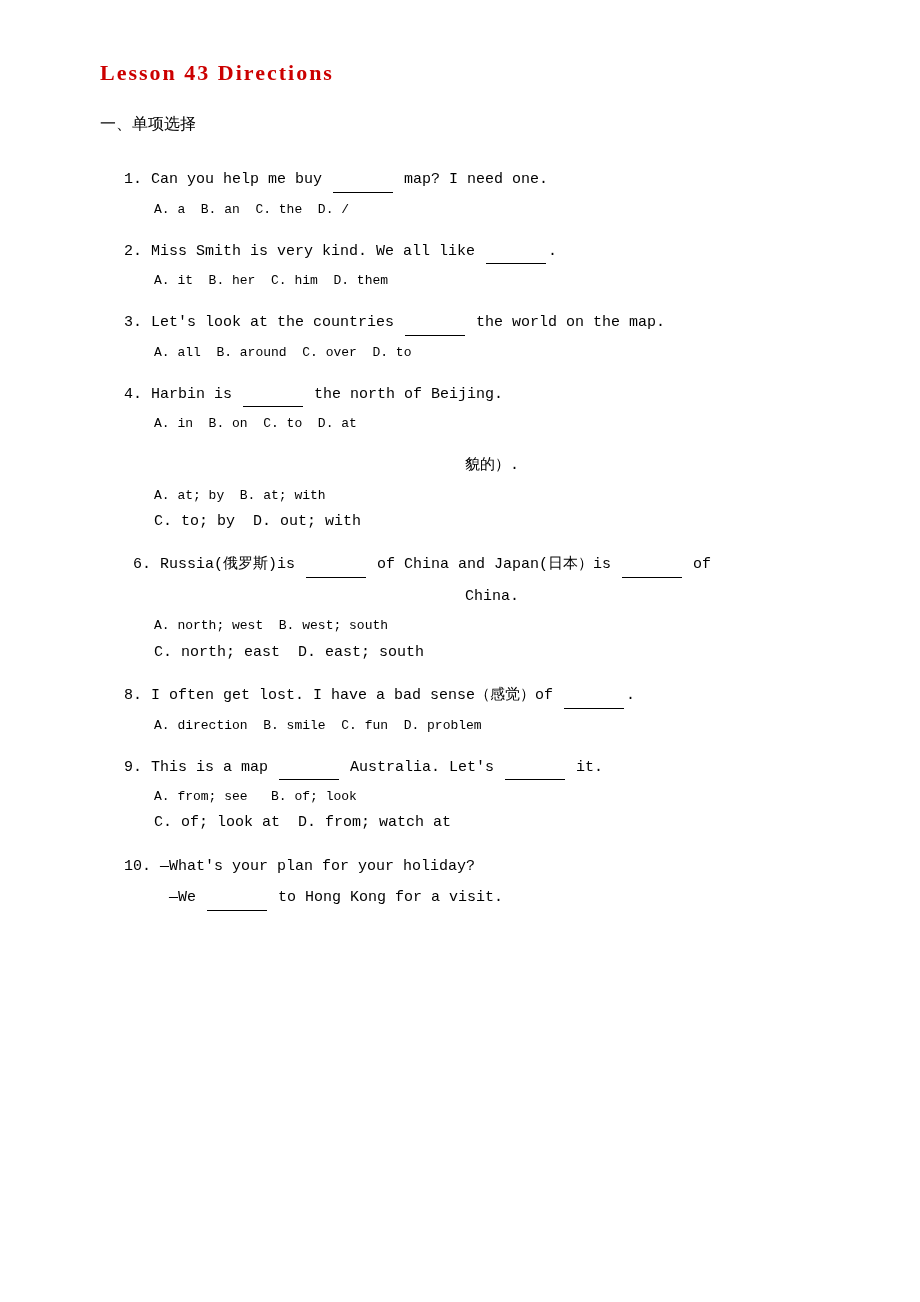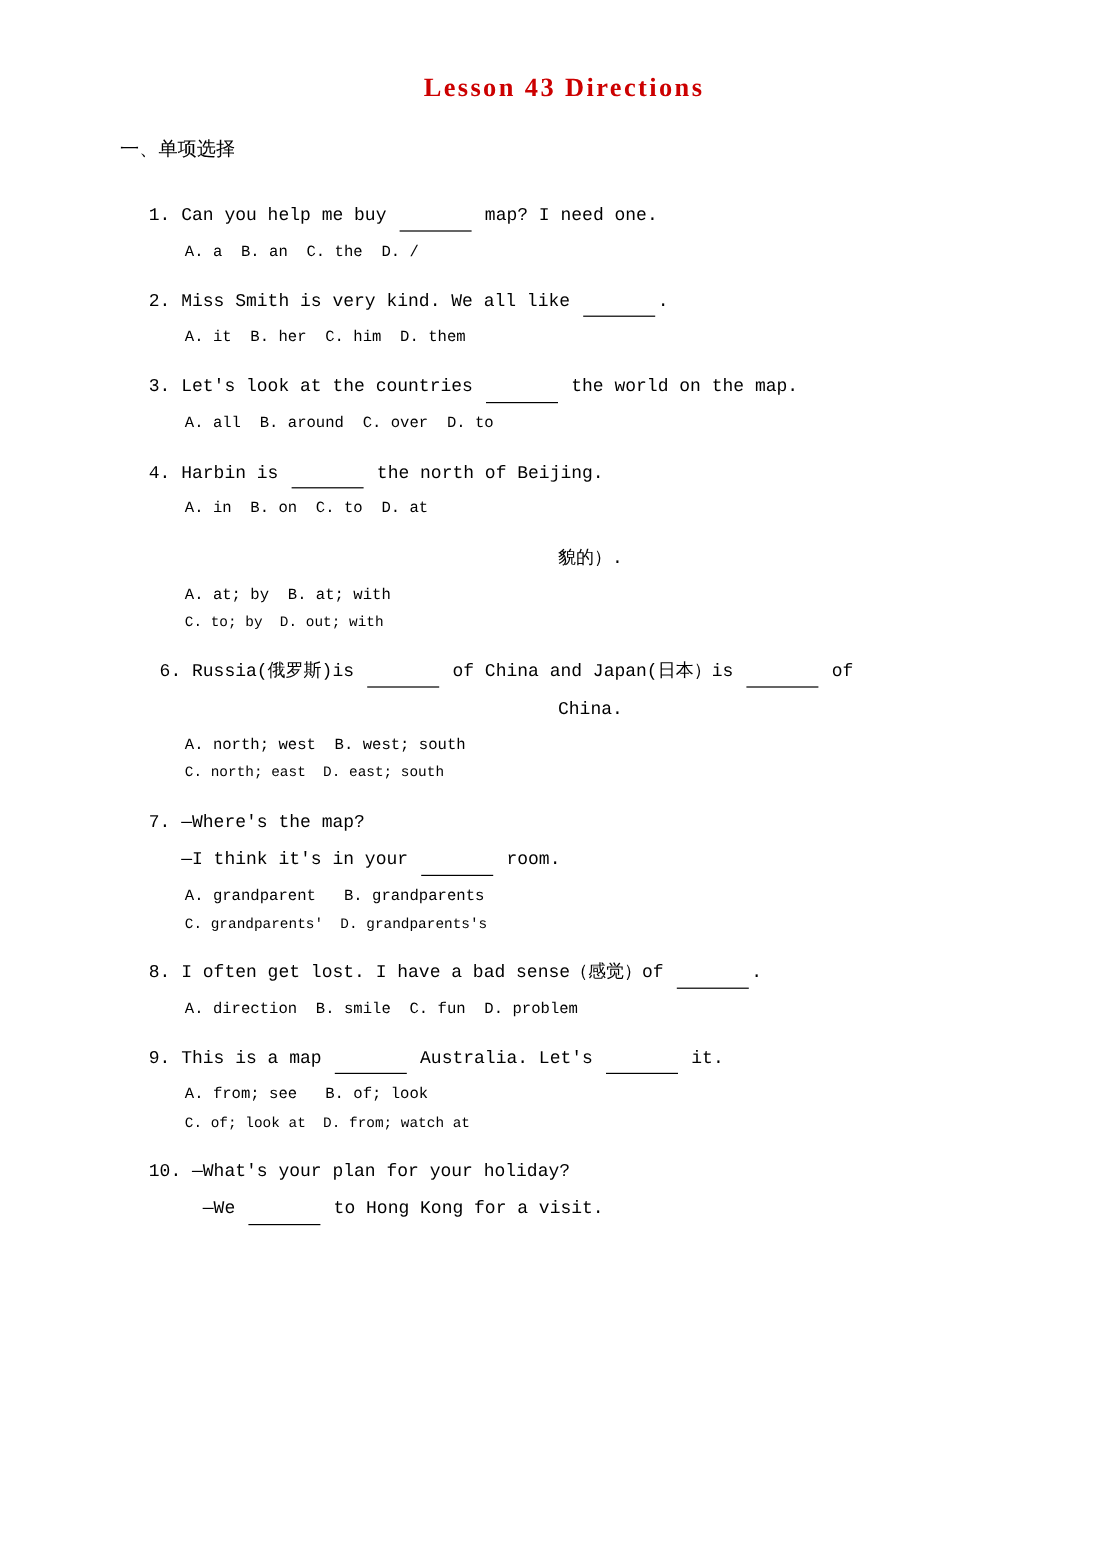--- a/index.html
+++ b/index.html
@@ -10,21 +10,21 @@
     body {
       background: #ffffff;
       font-family: "SimSun", "宋体", serif;
       font-size: 16px;
       color: #000000;
       width: 920px;
       min-height: 1302px;
       padding: 60px 80px 60px 100px;
     }
     .page-title {
-      text-align: center;
+      text-align: left;
       color: #cc0000;
       font-family: "Times New Roman", serif;
       font-size: 22px;
       font-weight: bold;
       letter-spacing: 2px;
       margin-bottom: 28px;
     }
     .section-header {
       font-size: 16px;
       color: #000;
@@ -41,21 +41,21 @@
       margin-bottom: 6px;
       font-family: "Courier New", monospace;
     }
     .answer-line {
       font-size: 13px;
       line-height: 1.7;
       margin-left: 30px;
       font-family: "Courier New", monospace;
     }
     .answer-line2 {
-      font-size: 12px;
+      font-size: 15px;
       line-height: 1.7;
       margin-left: 30px;
       font-family: "Courier New", monospace;
       margin-top: 2px;
     }
     .blank {
       display: inline-block;
       width: 60px;
       border-bottom: 1px solid #000;
       vertical-align: bottom;
@@ -100,26 +100,20 @@
     <div class="answer-line2">C. to; by &nbsp;D. out; with</div>
   </div>
 
   <div class="question-block">
     <div class="question-text">&nbsp;6. Russia(俄罗斯)is <span class="blank"></span> of China and Japan(日本）is <span class="blank"></span> of</div>
     <div class="question-text indent">China.</div>
     <div class="answer-line">A. north; west &nbsp;B. west; south</div>
     <div class="answer-line2">C. north; east &nbsp;D. east; south</div>
   </div>
 
-  <div class="question-block">
-    <div class="question-text">7. —Where's the map?</div>
-    <div class="question-text">&nbsp;&nbsp;&nbsp;—I think it's in your <span class="blank"></span> room.</div>
-    <div class="answer-line">A. grandparent &nbsp;&nbsp;B. grandparents</div>
-    <div class="answer-line2">C. grandparents' &nbsp;D. grandparents's</div>
-  </div>
 
   <div class="question-block">
     <div class="question-text">8. I often get lost. I have a bad sense（感觉）of <span class="blank"></span>.</div>
     <div class="answer-line">A. direction &nbsp;B. smile &nbsp;C. fun &nbsp;D. problem</div>
   </div>
 
   <div class="question-block">
     <div class="question-text">9. This is a map <span class="blank"></span> Australia. Let's <span class="blank"></span> it.</div>
     <div class="answer-line">A. from; see &nbsp;&nbsp;B. of; look</div>
     <div class="answer-line2">C. of; look at &nbsp;D. from; watch at</div>

